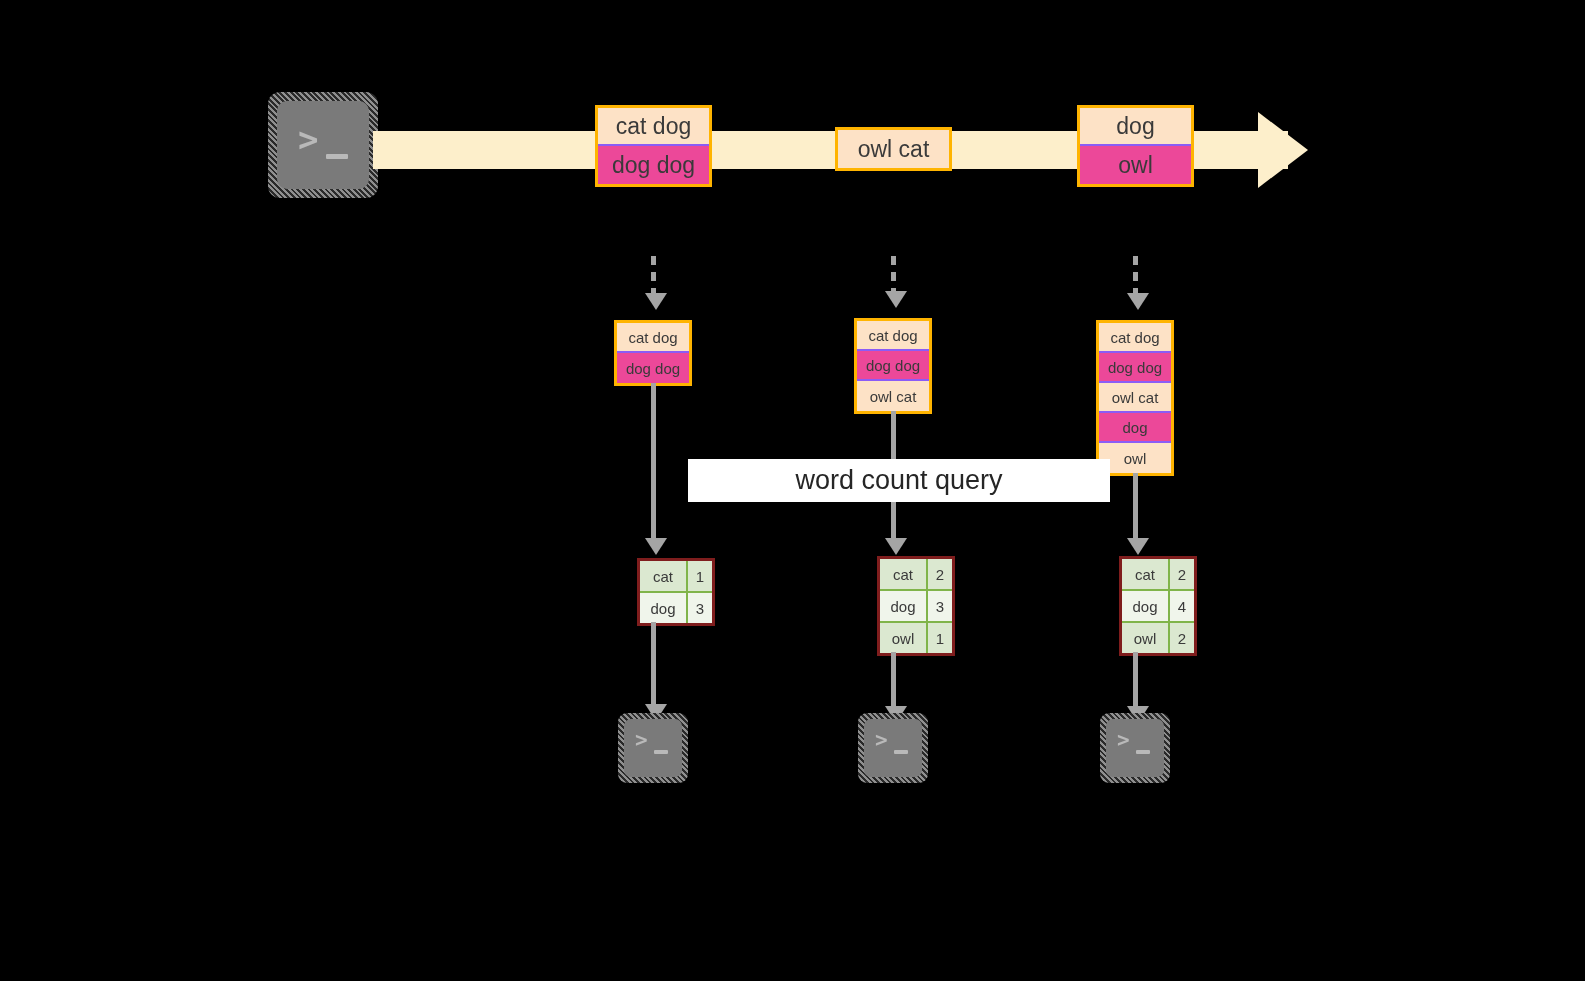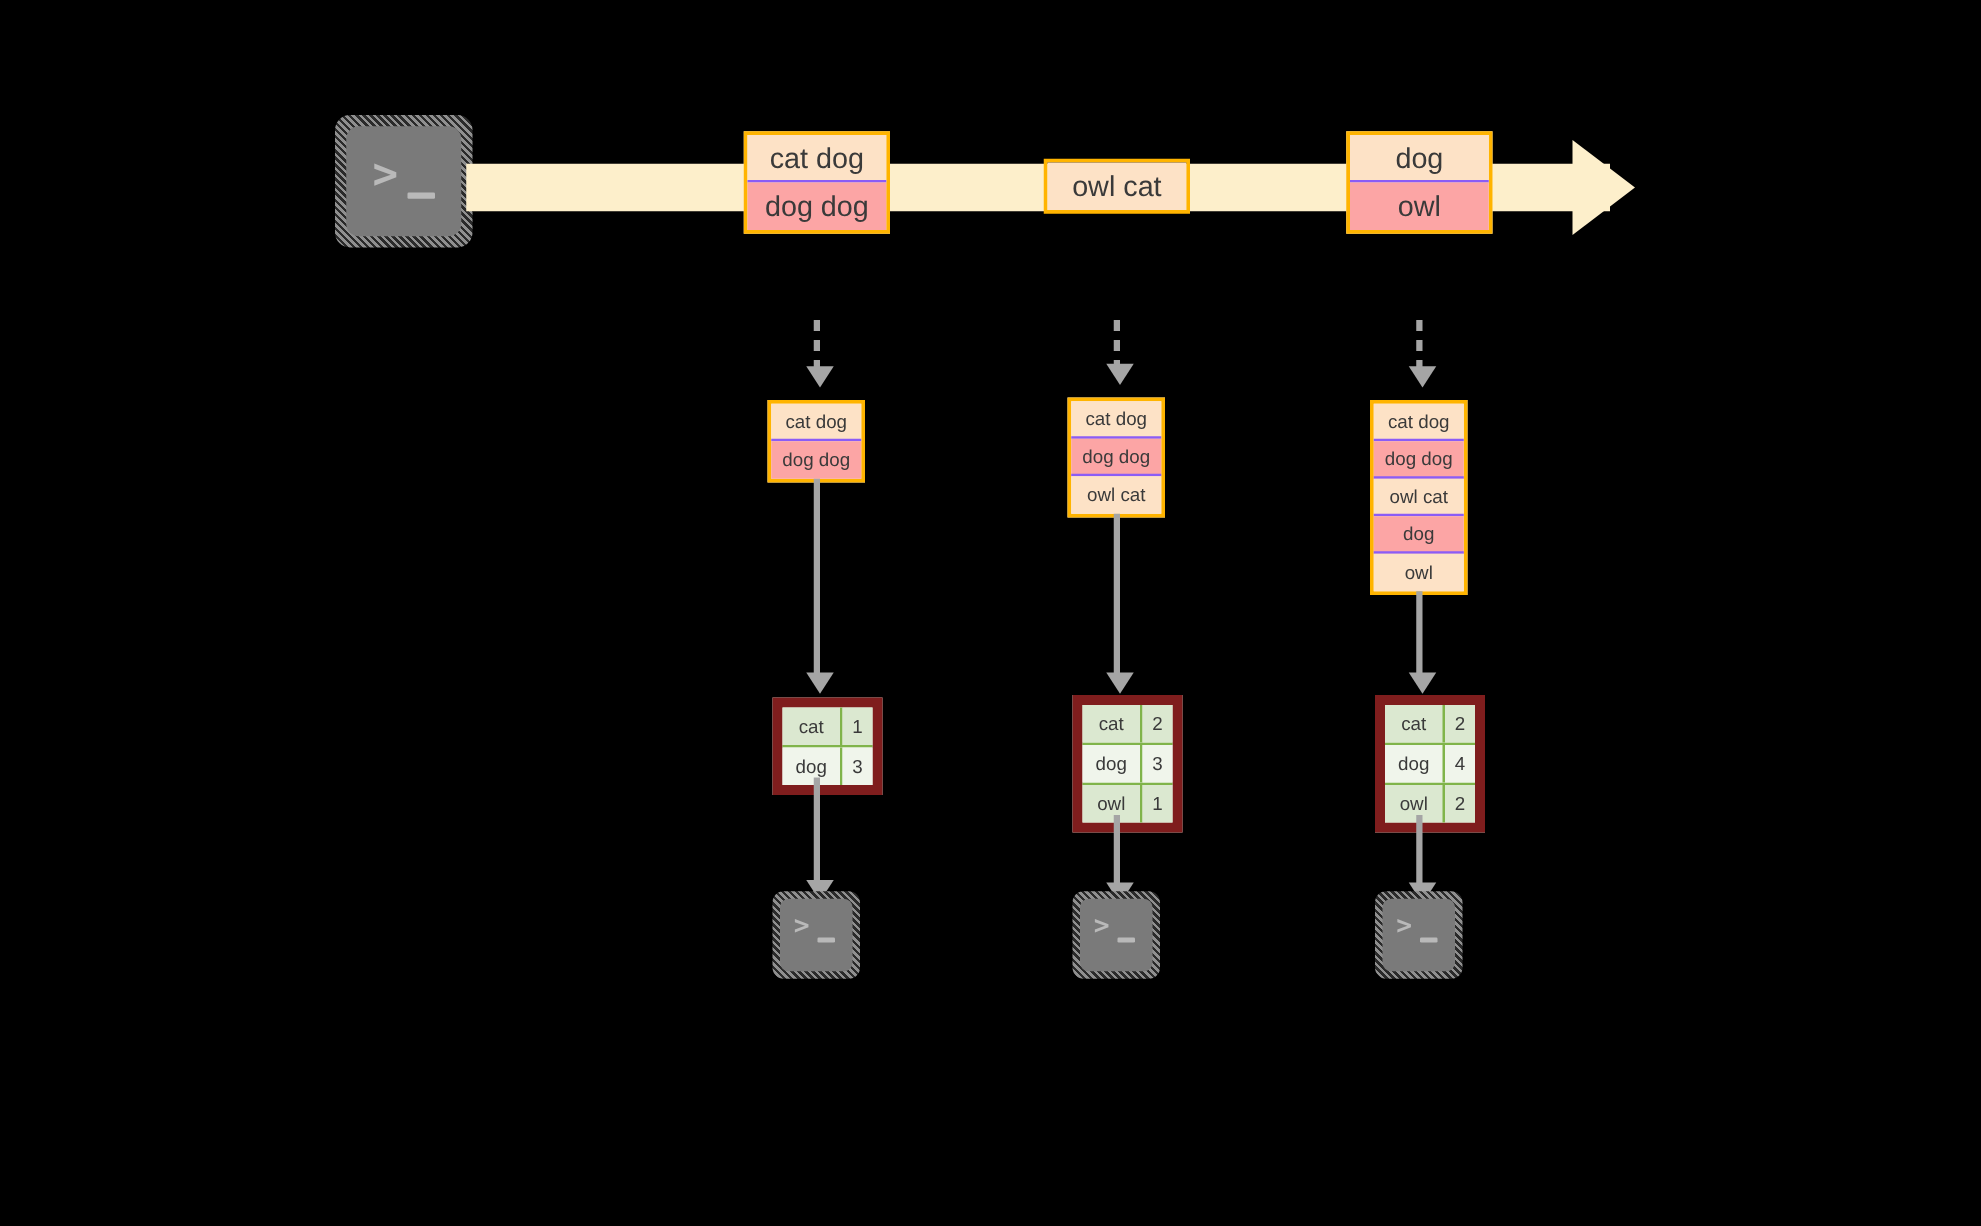--- a/index.html
+++ b/index.html
@@ -38,33 +38,33 @@
       border-left:50px solid #fdefcb;}
 
   
   .obox{position:absolute;box-sizing:border-box;border:3px solid #ffb400;
       background:#fdf3e8;}
   .obox .cell{box-sizing:border-box;display:flex;align-items:center;
       justify-content:center;color:#3a3a3a;white-space:nowrap;
       border-bottom:2px solid #8b5cf6;}
   .obox .cell:last-child{border-bottom:none;}
   .obox .cell.dark{background:#fde2c6;}
-  .obox .cell.light{background:#fca5a5;}
+  .obox .cell.light{background:#ec4899;}
 
   
   .ob-top{width:117px;}
   .ob-top .cell{height:38px;font-size:23px;}
 
   
   .ob-mid{width:78px;}
   .ob-mid .cell{height:30px;font-size:15px;}
 
   
-  .gtab{position:absolute;box-sizing:border-box;border:8px solid #7f1d1d;
-      background:#eef4e9;}
+  .gtab{position:absolute;box-sizing:border-box;border:3px solid #7f1d1d;
+      background:#eef4e9;margin-left:19px;}
   .gtab .row{display:flex;height:30px;border-bottom:2px solid #80b44a;}
   .gtab .row:last-child{border-bottom:none;}
   .gtab .k,.gtab .v{box-sizing:border-box;display:flex;align-items:center;
       justify-content:center;color:#3a3a3a;font-size:15px;white-space:nowrap;}
   .gtab .k{width:48px;border-right:2px solid #80b44a;}
   .gtab .v{width:24px;}
   .gtab .row.dark .k,.gtab .row.dark .v{background:#dbe8d0;}
   .gtab .row.light .k,.gtab .row.light .v{background:#f0f5eb;}
 
   
@@ -139,20 +139,23 @@
 
   <div class="vline" style="left:651px;top:383px;height:157px;"></div>
   <div class="vhead" style="left:645px;top:538px;"></div>
 
   <div class="vline" style="left:891px;top:411px;height:129px;"></div>
   <div class="vhead" style="left:885px;top:538px;"></div>
 
   <div class="vline" style="left:1133px;top:473px;height:67px;"></div>
   <div class="vhead" style="left:1127px;top:538px;"></div>
 
+  <div class="qbanner">
+    <span>word count query</span>
+  </div>
 
   <div class="gtab" style="left:618px;top:558px;">
     <div class="row dark">
       <div class="k">cat</div>
       <div class="v">1</div>
     </div>
     <div class="row light">
       <div class="k">dog</div>
       <div class="v">3</div>
     </div>

